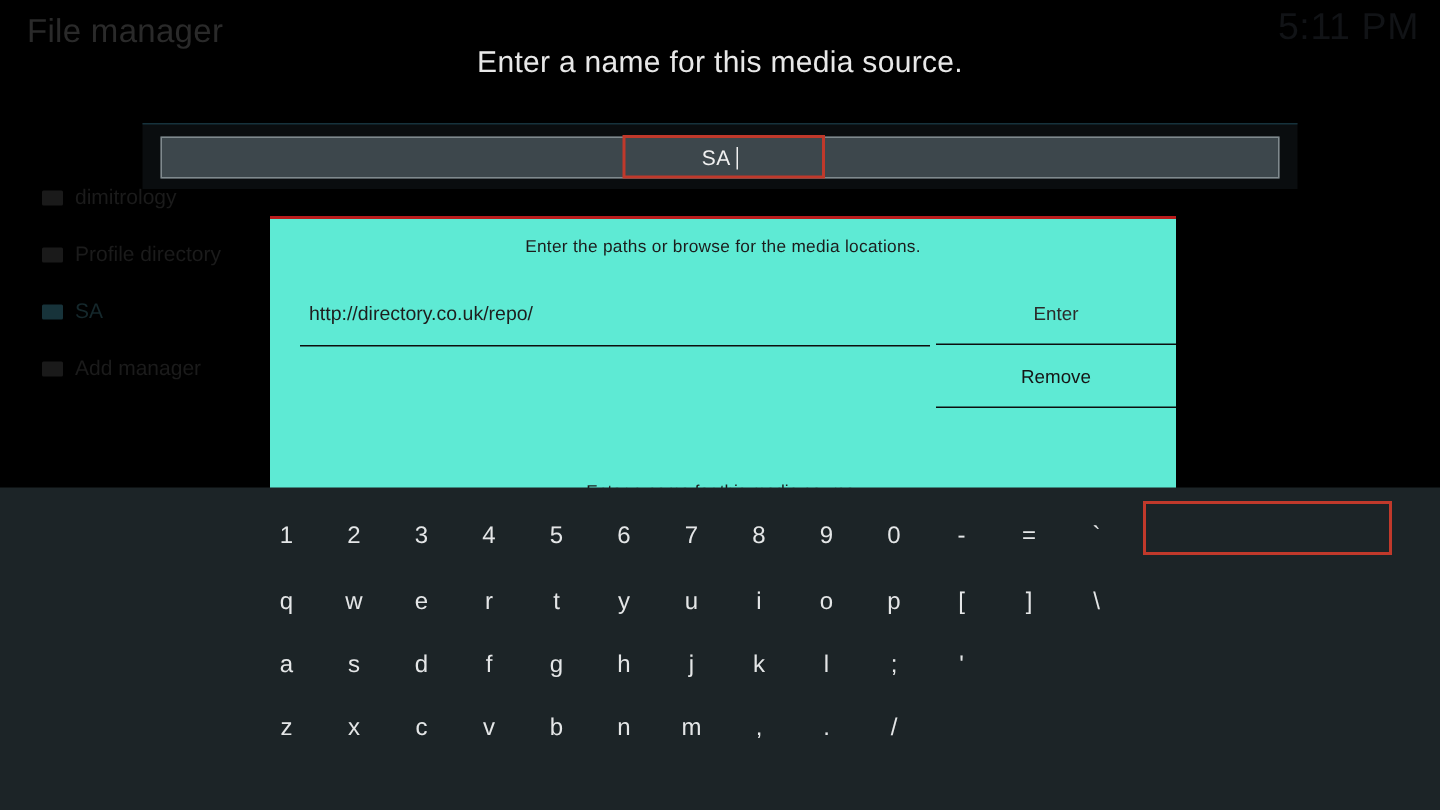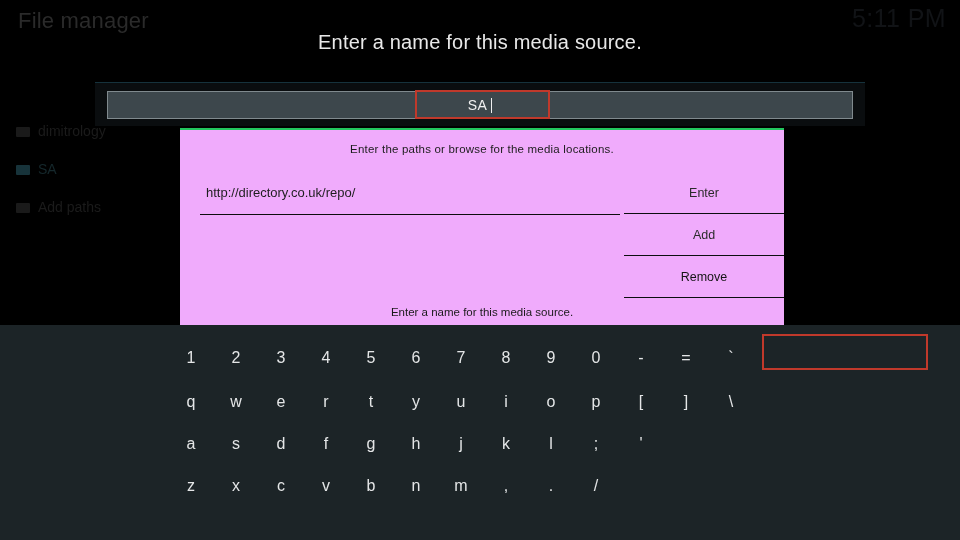--- a/index.html
+++ b/index.html
@@ -14,35 +14,35 @@
   
   .bg-layer { position: absolute; inset: 0; }
   .bg-title {
     position: absolute; left: 18px; top: 8px;
     font-size: 22px; color: #2a2a2a; letter-spacing: .2px;
   }
   .bg-clock {
     position: absolute; right: 14px; top: 4px;
     font-size: 25px; color: #111316; letter-spacing: .4px;
   }
-  .bg-sidebar { position: absolute; left: 4px; top: 112px; width: 180px; }
+  .bg-sidebar { position: absolute; left: 16px; top: 112px; width: 180px; }
   .bg-item {
     position: relative; height: 38px; line-height: 38px;
     padding-left: 34px; font-size: 14px; color: #1b1b1b;
   }
   .bg-item.sel { color: #15282c; }
   .bg-item .fic {
     position: absolute; left: 12px; top: 15px; width: 14px; height: 10px;
     background: #1a1a1a; border-radius: 1px;
   }
   .bg-item.sel .fic { background: #17333a; }
 
   .bg-panel {
-    position: absolute; left: 180px; top: 128px; width: 604px; height: 200px;
-    background: #f0abfc; border-top: 2px solid #22c55e;
+    position: absolute; left: 180px; top: 144px; width: 604px; height: 200px;
+    background: #5eead4; border-top: 2px solid #b91c1c;
   }
   .bg-panel-hint {
     text-align: center; font-size: 11.5px; color: #1c1c1c;
     margin-top: 13px; letter-spacing: .2px;
   }
   .bg-rows { position: absolute; left: 20px; top: 42px; width: 420px; }
   .bg-row {
     height: 42px; line-height: 42px; font-size: 13px;
     color: #1e1e1e; padding-left: 6px;
   }
@@ -134,41 +134,44 @@
 
   <div class="bg-layer">
     <div class="bg-title">File manager</div>
     <div class="bg-clock">5:11 PM</div>
 
     <div class="bg-sidebar">
       <div class="bg-item">
         <span class="fic"></span>
         <span>dimitrology</span>
       </div>
+      <div class="bg-item">
+        <span class="fic"></span>
+        <span>Profile directory</span>
+      </div>
       <div class="bg-item sel">
         <span class="fic"></span>
         <span>SA</span>
       </div>
       <div class="bg-item">
         <span class="fic"></span>
-        <span>Add paths</span>
+        <span>Add manager</span>
       </div>
     </div>
 
     <div class="bg-panel">
       <div class="bg-panel-hint">Enter the paths or browse for the media locations.</div>
 
       <div class="bg-rows">
         <div class="bg-row">http://directory.co.uk/repo/</div>
         <div class="bg-row empty"></div>
       </div>
 
       <div class="bg-btns">
         <div class="bg-btn">Enter</div>
-        <div class="bg-btn">Add</div>
         <div class="bg-btn dim">Remove</div>
       </div>
 
       <div class="bg-panel-foot">Enter a name for this media source.</div>
     </div>
   </div>
 
   <div class="prompt-title">Enter a name for this media source.</div>
 
   <div class="prompt-bar">

